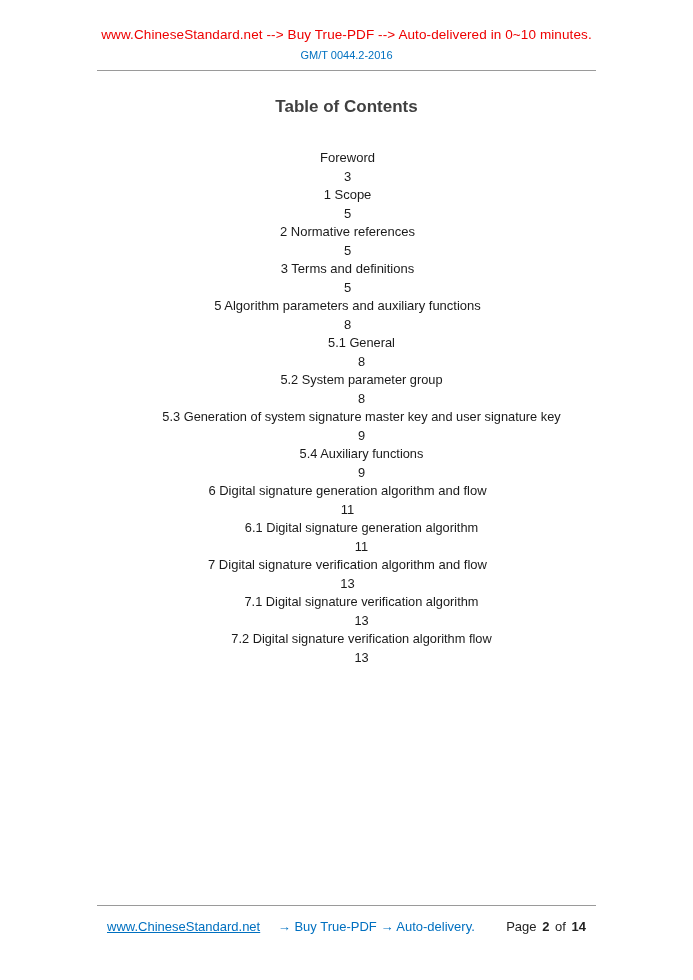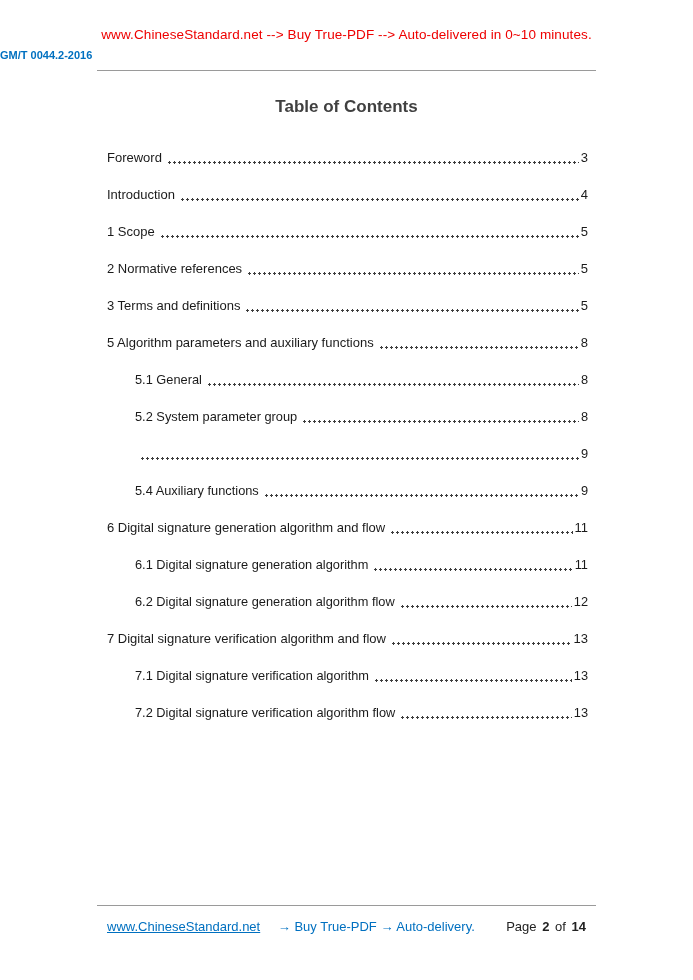--- a/index.html
+++ b/index.html
@@ -19,49 +19,50 @@
   }
   .banner {
     padding-top: 27px;
     text-align: center;
     color: #ee0000;
     font-size: 13.5px;
     letter-spacing: 0.1px;
   }
   .doc-code {
     margin-top: 7px;
+    text-align: center;
     color: #0070c0;
     font-size: 11px;
-    font-weight: bold;
   }
   .rule {
     height: 1px;
     background: #9a9a9a;
     margin: 0 97px;
   }
   .header-rule { margin-top: 9px; }
   .title {
     margin: 26px 0 0 0;
     text-align: center;
     font-size: 17px;
     font-weight: bold;
     color: #404040;
   }
   .toc {
     margin: 33px 97px 0 97px;
   }
   .toc-row {
     display: flex;
-    align-items: flex-start;
+    align-items: center;
     height: 18px;
     margin-bottom: 19px;
     font-size: 13px;
     padding: 0 8px 0 10px;
     color: #1a1a1a;
     cursor: pointer;
+    flex-direction: column;
   }
   .toc-row.level-1 {
     padding-left: 38px;
     font-size: 12.8px;
   }
   .toc-label { white-space: nowrap; }
   .toc-page  { white-space: nowrap; }
   .toc-leader {
     flex: 1;
     height: 3px;
@@ -112,25 +113,20 @@
 
   <h1 class="title">Table of Contents</h1>
 
   <div class="toc">
     <div class="toc-row level-0">
       <span class="toc-label">Foreword</span>
       <span class="toc-leader"></span>
       <span class="toc-page">3</span>
     </div>
 
-    <div class="toc-row level-0">
-      <span class="toc-label">Introduction</span>
-      <span class="toc-leader"></span>
-      <span class="toc-page">4</span>
-    </div>
 
     <div class="toc-row level-0">
       <span class="toc-label">1 Scope</span>
       <span class="toc-leader"></span>
       <span class="toc-page">5</span>
     </div>
 
     <div class="toc-row level-0">
       <span class="toc-label">2 Normative references</span>
       <span class="toc-leader"></span>
@@ -156,20 +152,21 @@
       <span class="toc-page">8</span>
     </div>
 
     <div class="toc-row level-1">
       <span class="toc-label">5.2 System parameter group</span>
       <span class="toc-leader"></span>
       <span class="toc-page">8</span>
     </div>
 
     <div class="toc-row level-1">
+      <span class="toc-label">5.3 Generation of system signature master key and user signature key</span>
       <span class="toc-leader"></span>
       <span class="toc-page">9</span>
     </div>
 
     <div class="toc-row level-1">
       <span class="toc-label">5.4 Auxiliary functions</span>
       <span class="toc-leader"></span>
       <span class="toc-page">9</span>
     </div>
 
@@ -178,25 +175,20 @@
       <span class="toc-leader"></span>
       <span class="toc-page">11</span>
     </div>
 
     <div class="toc-row level-1">
       <span class="toc-label">6.1 Digital signature generation algorithm</span>
       <span class="toc-leader"></span>
       <span class="toc-page">11</span>
     </div>
 
-    <div class="toc-row level-1">
-      <span class="toc-label">6.2 Digital signature generation algorithm flow</span>
-      <span class="toc-leader"></span>
-      <span class="toc-page">12</span>
-    </div>
 
     <div class="toc-row level-0">
       <span class="toc-label">7 Digital signature verification algorithm and flow</span>
       <span class="toc-leader"></span>
       <span class="toc-page">13</span>
     </div>
 
     <div class="toc-row level-1">
       <span class="toc-label">7.1 Digital signature verification algorithm</span>
       <span class="toc-leader"></span>

